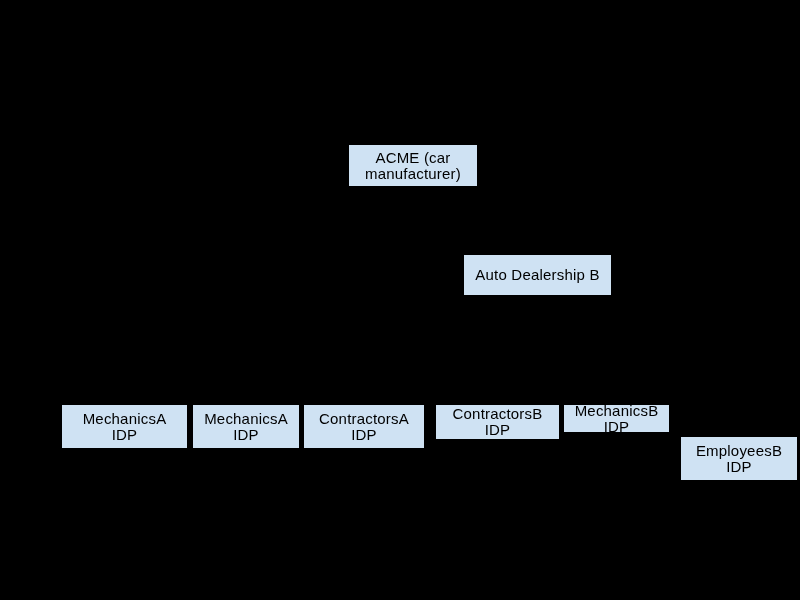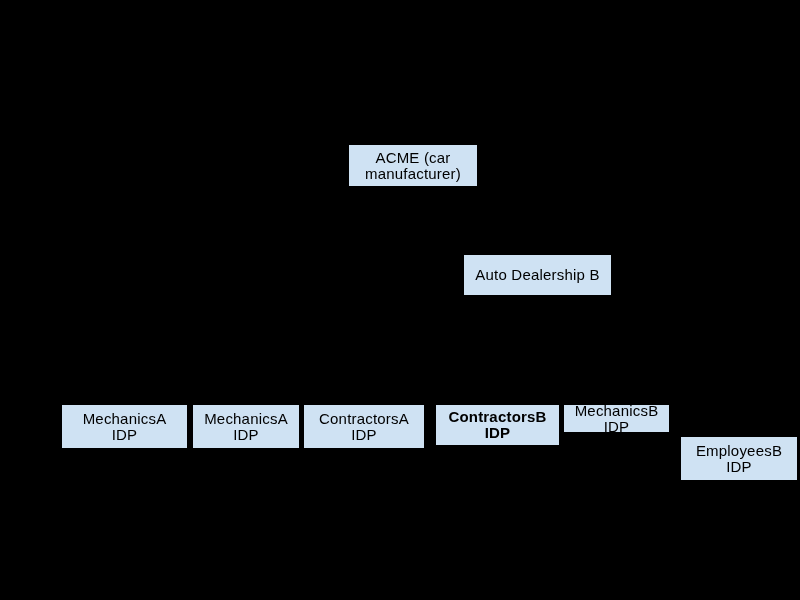--- a/index.html
+++ b/index.html
@@ -30,21 +30,21 @@
   }
   
   .n-acme          { left: 349px; top: 145px; width: 128px; height: 41px; }
   
   .n-dealership-a  { left: 277px; top: 255px; width: 147px; height: 40px; }
   .n-dealership-b  { left: 454px; top: 255px; width: 147px; height: 40px; margin-left: 10px; }
   
   .n-employees-a   { left: 62px;  top: 405px; width: 125px; height: 43px; }
   .n-mechanics-a   { left: 193px; top: 405px; width: 106px; height: 43px; }
   .n-contractors-a { left: 304px; top: 405px; width: 120px; height: 43px; }
-  .n-contractors-b { left: 436px; top: 405px; width: 123px; height: 40px; font-weight: bold; }
+  .n-contractors-b { left: 436px; top: 405px; width: 123px; height: 34px; }
   .n-mechanics-b   { left: 564px; top: 405px; width: 105px; height: 27px; }
   .n-employees-b   { left: 681px; top: 405px; width: 116px; height: 43px; margin-top: 32px; }
 </style>
 </head>
 <body>
 
 <div class="stage">
 
   <div class="node n-acme">ACME (car
 manufacturer)</div>

